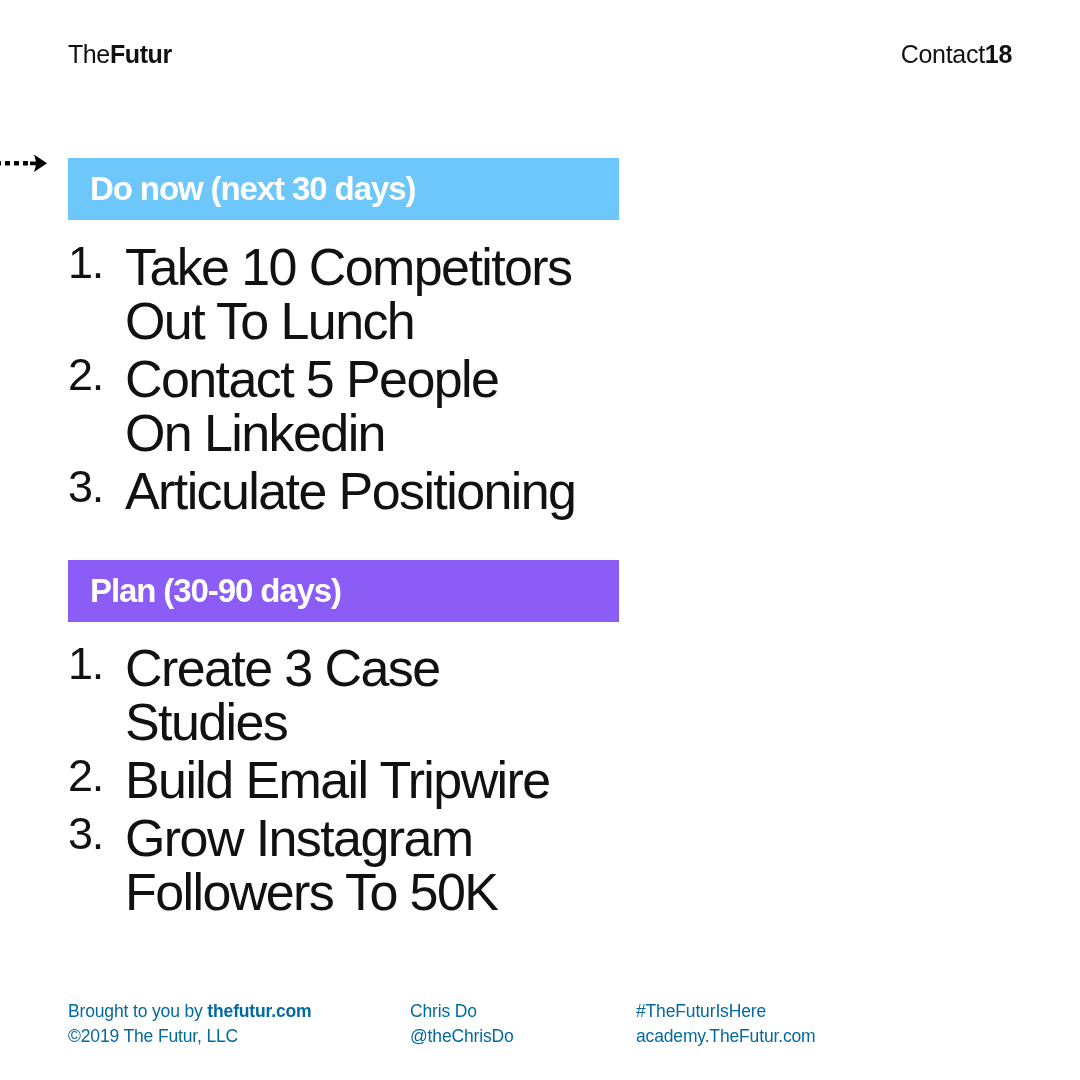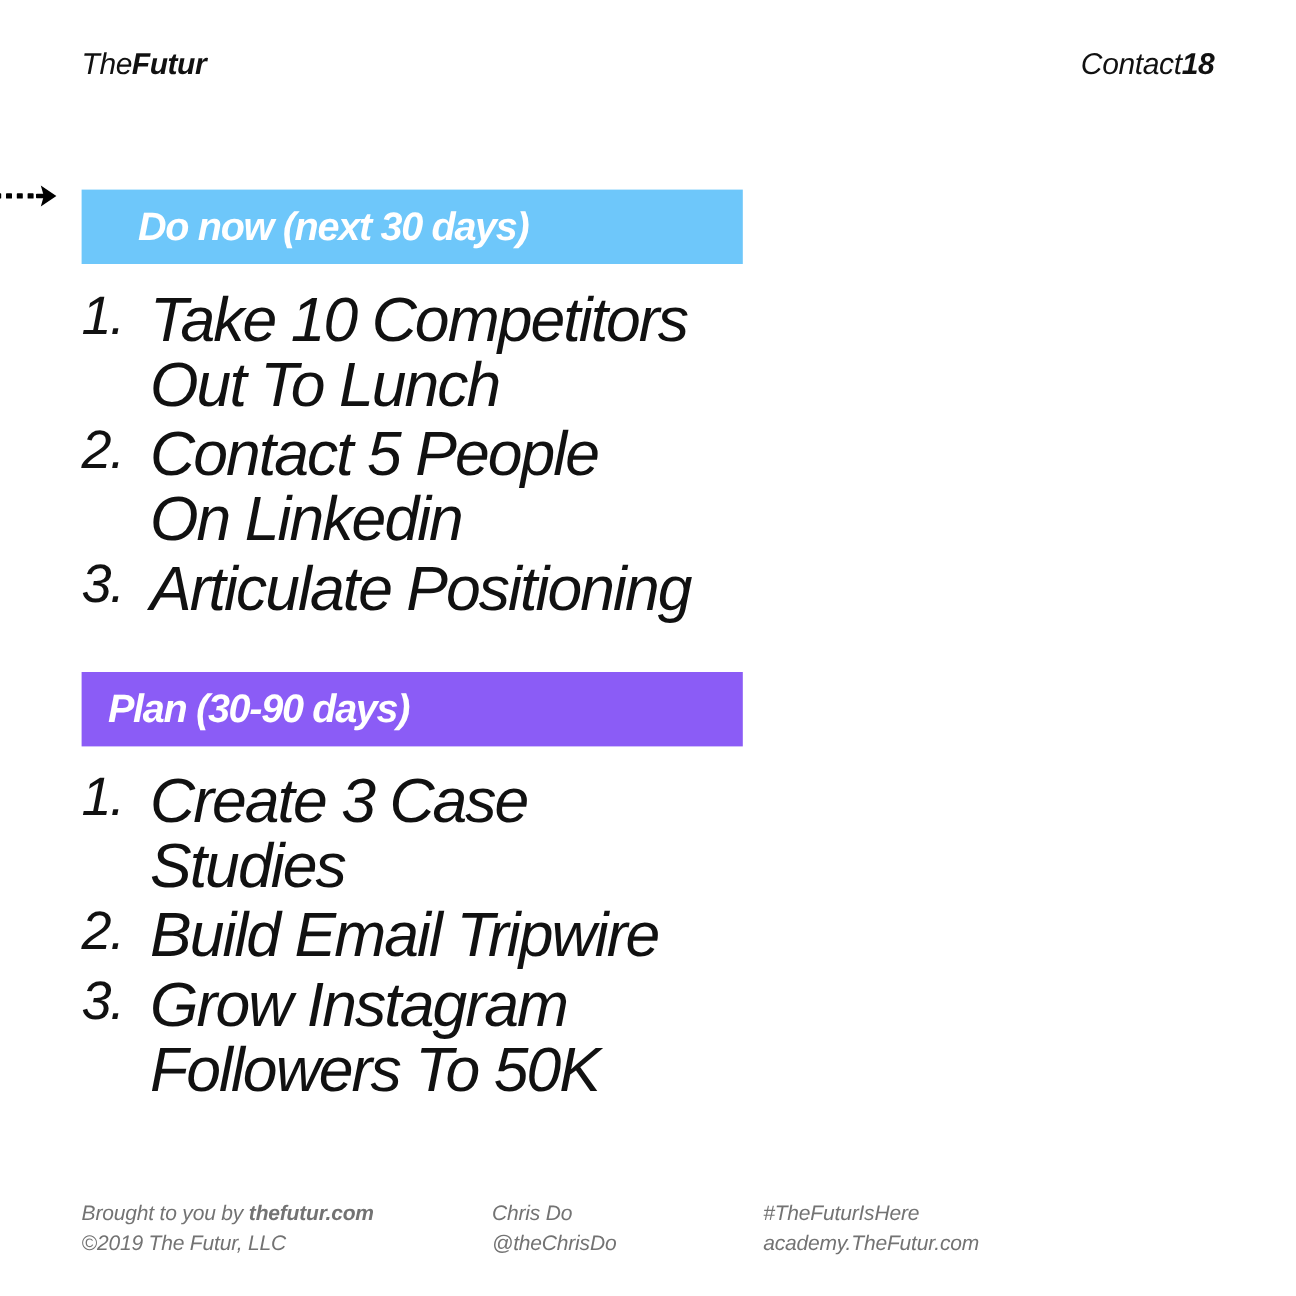--- a/index.html
+++ b/index.html
@@ -17,21 +17,20 @@
     position: relative;
     overflow: hidden;
     -webkit-font-smoothing: antialiased;
   }
 
   .slide {
     position: absolute;
     inset: 0;
     width: 1080px;
     height: 904px;
-    font-style: italic;
   }
 
   
   .brand-logo {
     position: absolute;
     left: 68px;
     top: 42px;
     font-size: 25px;
     line-height: 1;
     letter-spacing: -0.4px;
@@ -74,21 +73,21 @@
   .section-bar-label {
     color: #ffffff;
     font-weight: 700;
     font-size: 33px;
     letter-spacing: -1.1px;
     line-height: 1;
     padding-left: 22px;
     white-space: nowrap;
     transform: translateY(-1px);
   }
-  #bar-do-now { top: 158px; padding-left: 25px; }
+  #bar-do-now { top: 158px; }
   #bar-plan   { top: 560px; }
 
   
   .task-list {
     position: absolute;
     left: 68px;
     width: 620px;
     list-style: none;
   }
   #list-do-now { top: 240px; }
@@ -121,21 +120,21 @@
     top: 999px;
     width: 944px;
     height: 52px;
   }
   .footer-col {
     position: absolute;
     top: 0;
     font-size: 17.5px;
     line-height: 25px;
     letter-spacing: -0.15px;
-    color: #737373;
+    color: #0369a1;
     white-space: nowrap;
   }
   #footer-col-brand   { left: 0px; }
   #footer-col-person  { left: 342px; }
   #footer-col-social  { left: 525px; margin-left: 43px; }
   .footer-line { display: block; }
   .footer-strong { font-weight: 700; }
 </style>
 </head>
 <body>

